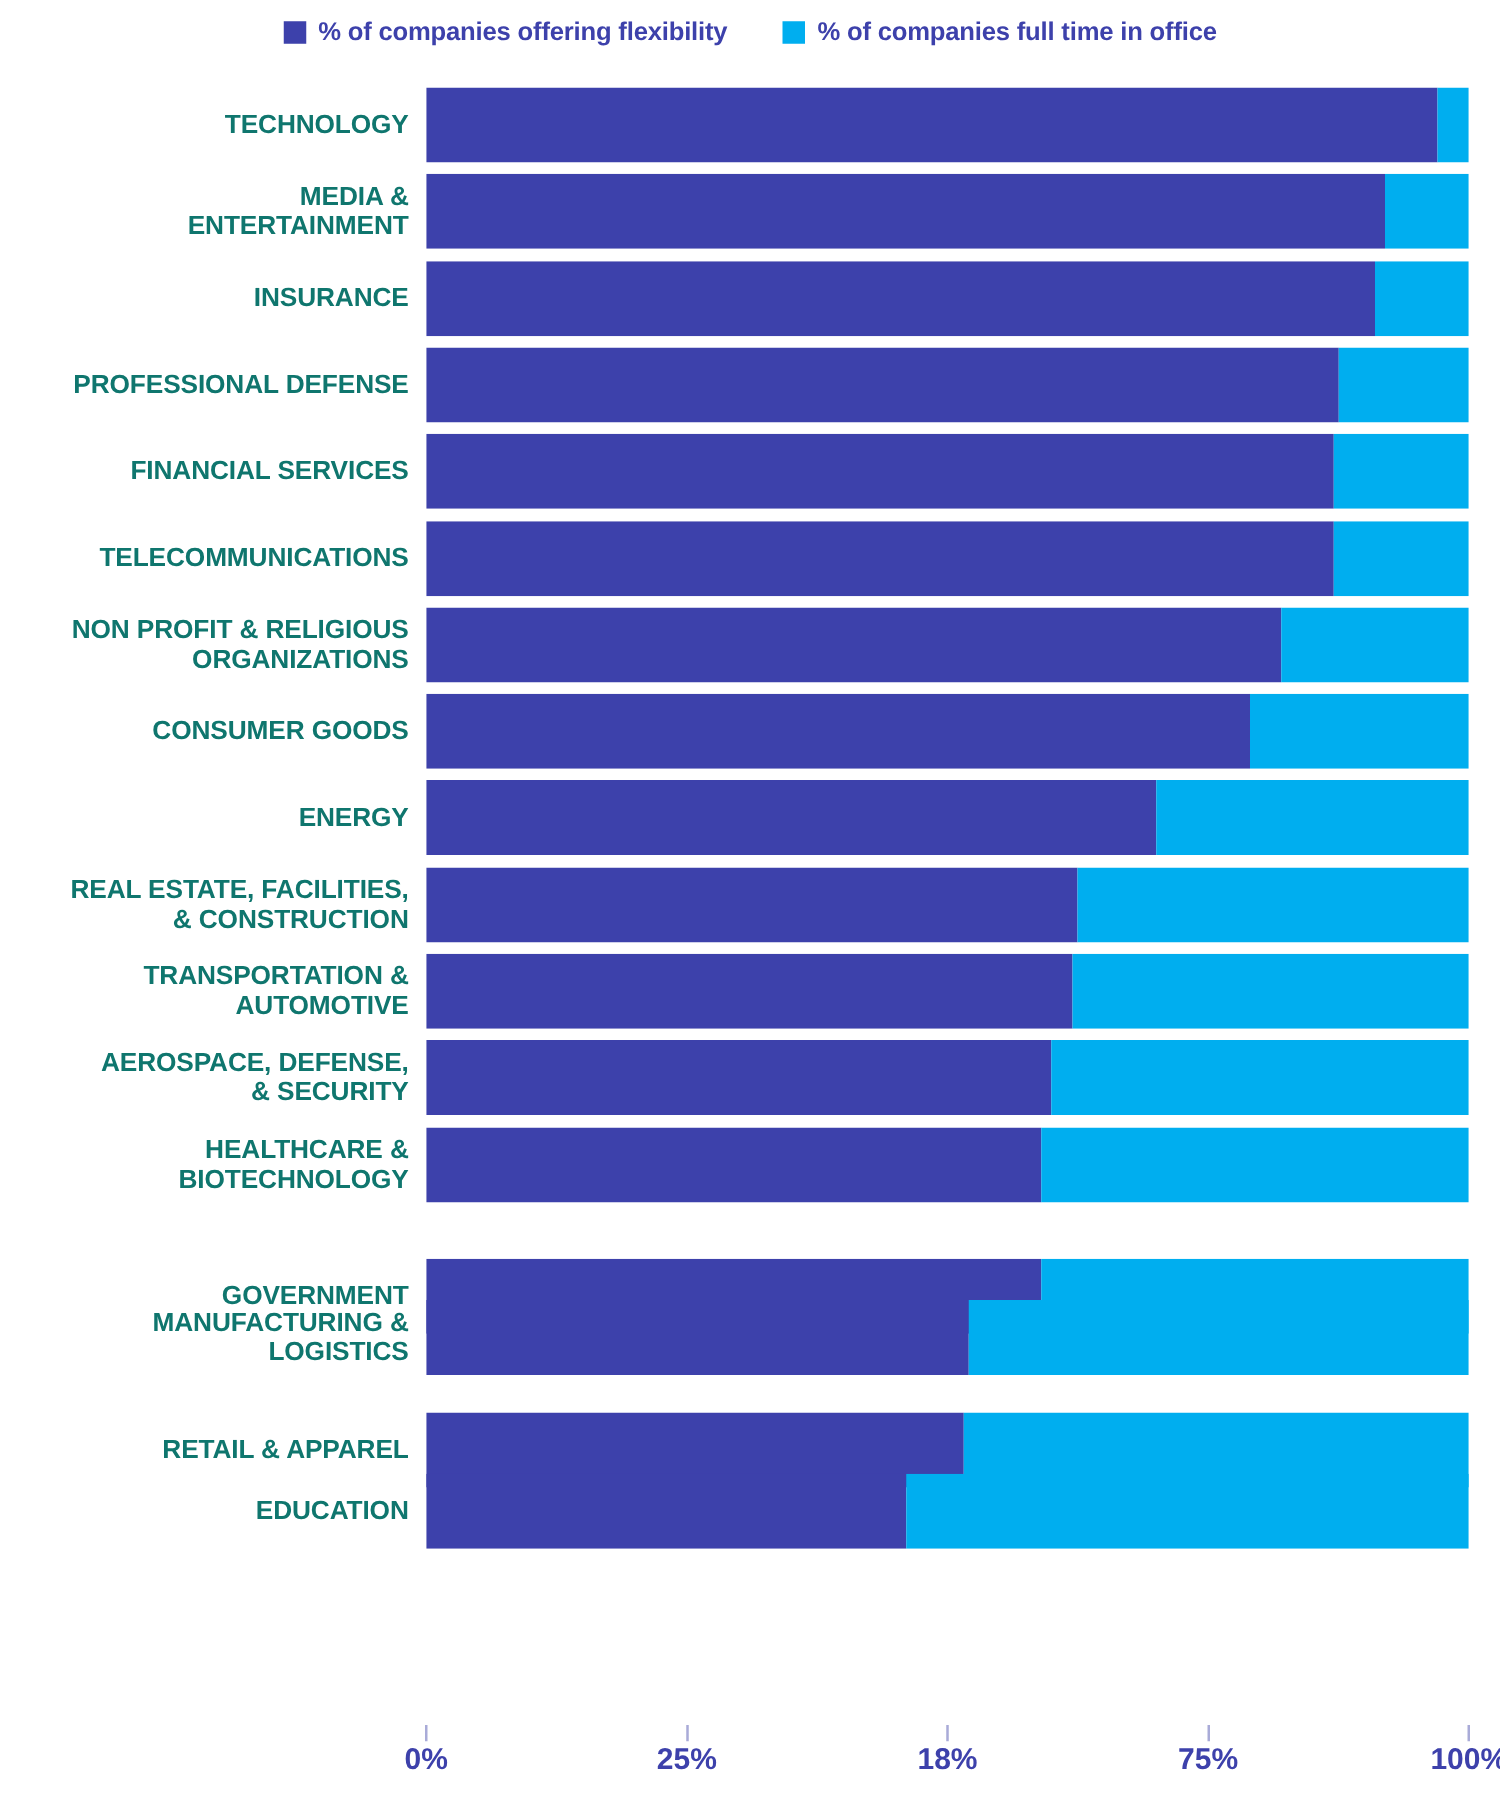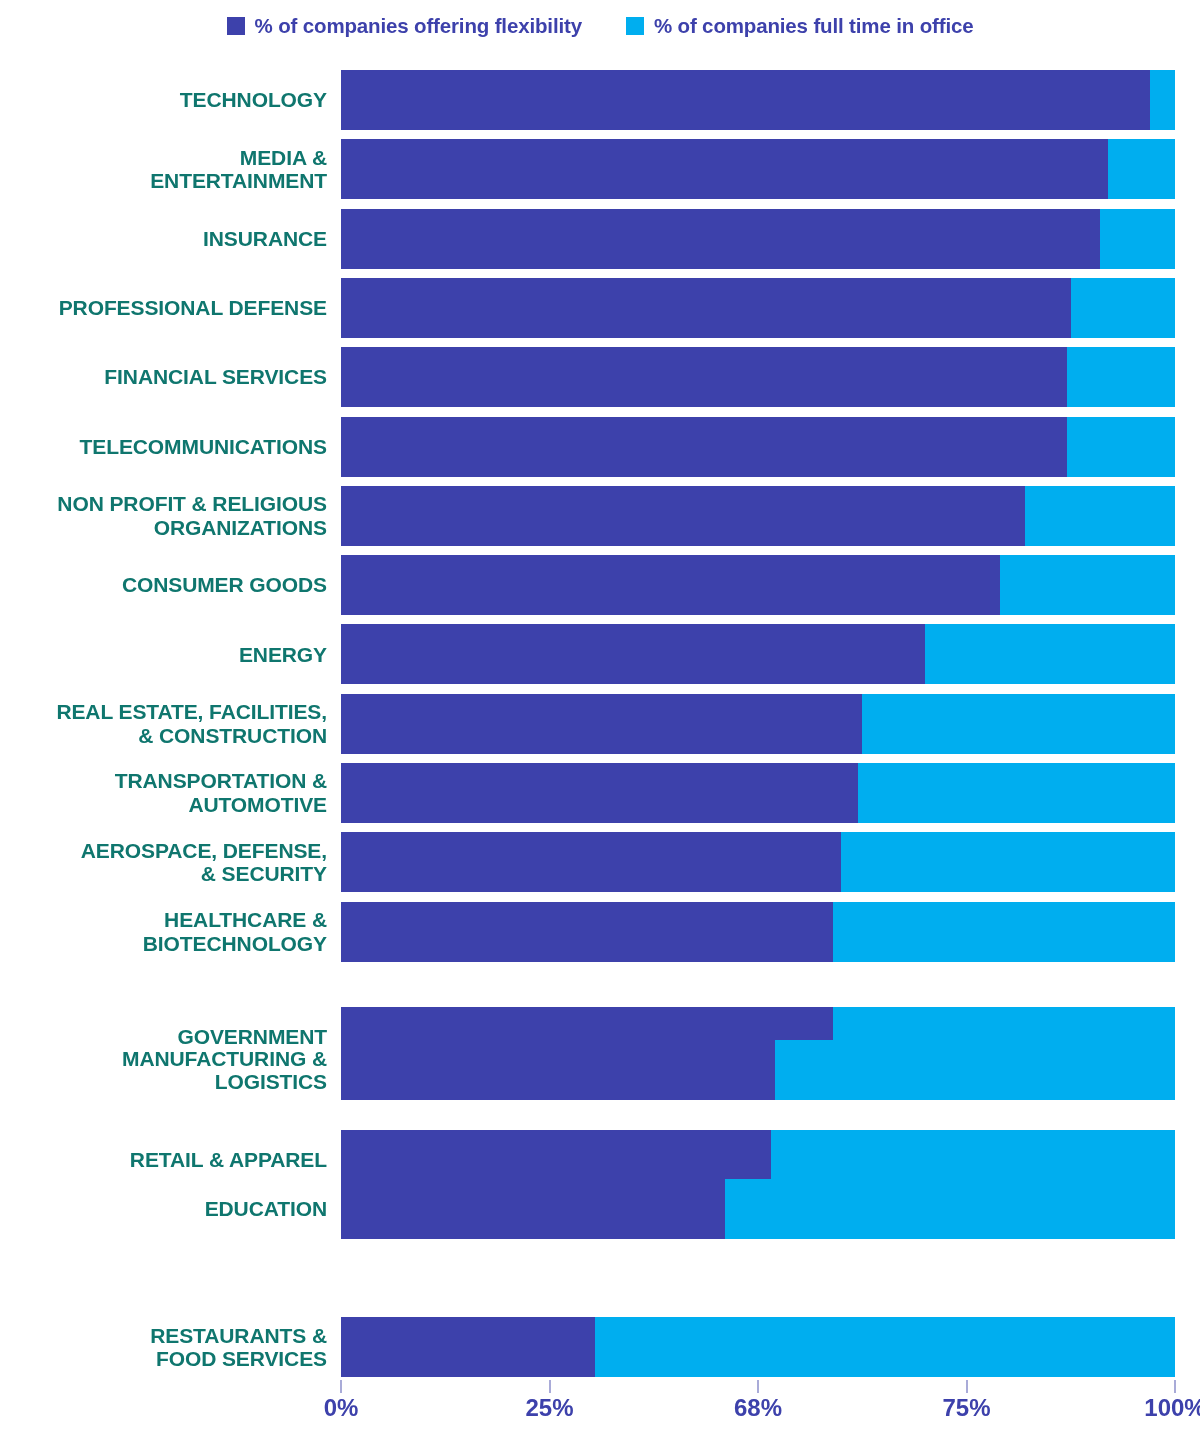--- a/index.html
+++ b/index.html
@@ -260,36 +260,28 @@
           <span class="seg" style="width: 48.5%; background: rgb(0, 174, 239);"></span>
         </div>
       </div>
       <div class="row" style="top: 1108.8px;">
         <div class="row-label">EDUCATION</div>
         <div class="bar-track">
           <span class="seg" style="width: 46%; background: rgb(61, 65, 171);"></span>
           <span class="seg" style="width: 54%; background: rgb(0, 174, 239);"></span>
         </div>
       </div>
-      <div class="row" style="top: 1247.4px;">
-        <div class="row-label">RESTAURANTS &amp;
-FOOD SERVICES</div>
-        <div class="bar-track">
-          <span class="seg" style="width: 30.5%; background: rgb(61, 65, 171);"></span>
-          <span class="seg" style="width: 69.5%; background: rgb(0, 174, 239);"></span>
-        </div>
-      </div>
     </div>
 
   <div id="axis">
       <span class="tick-line" style="left: 340px; background: rgb(169, 171, 216);"></span>
       <span class="tick-label" style="left: 341px;">0%</span>
       <span class="tick-line" style="left: 548.5px; background: rgb(169, 171, 216);"></span>
       <span class="tick-label" style="left: 549.5px; text-align: center;">25%</span>
       <span class="tick-line" style="left: 757px; background: rgb(169, 171, 216);"></span>
-      <span class="tick-label" style="left: 758px;">68%</span>
+      <span class="tick-label" style="left: 758px;">18%</span>
       <span class="tick-line" style="left: 965.5px; background: rgb(169, 171, 216);"></span>
       <span class="tick-label" style="left: 966.5px;">75%</span>
       <span class="tick-line" style="left: 1174px; background: rgb(169, 171, 216);"></span>
       <span class="tick-label" style="left: 1175px;">100%</span>
     </div>
 
 </div>
 
 </body></html>

